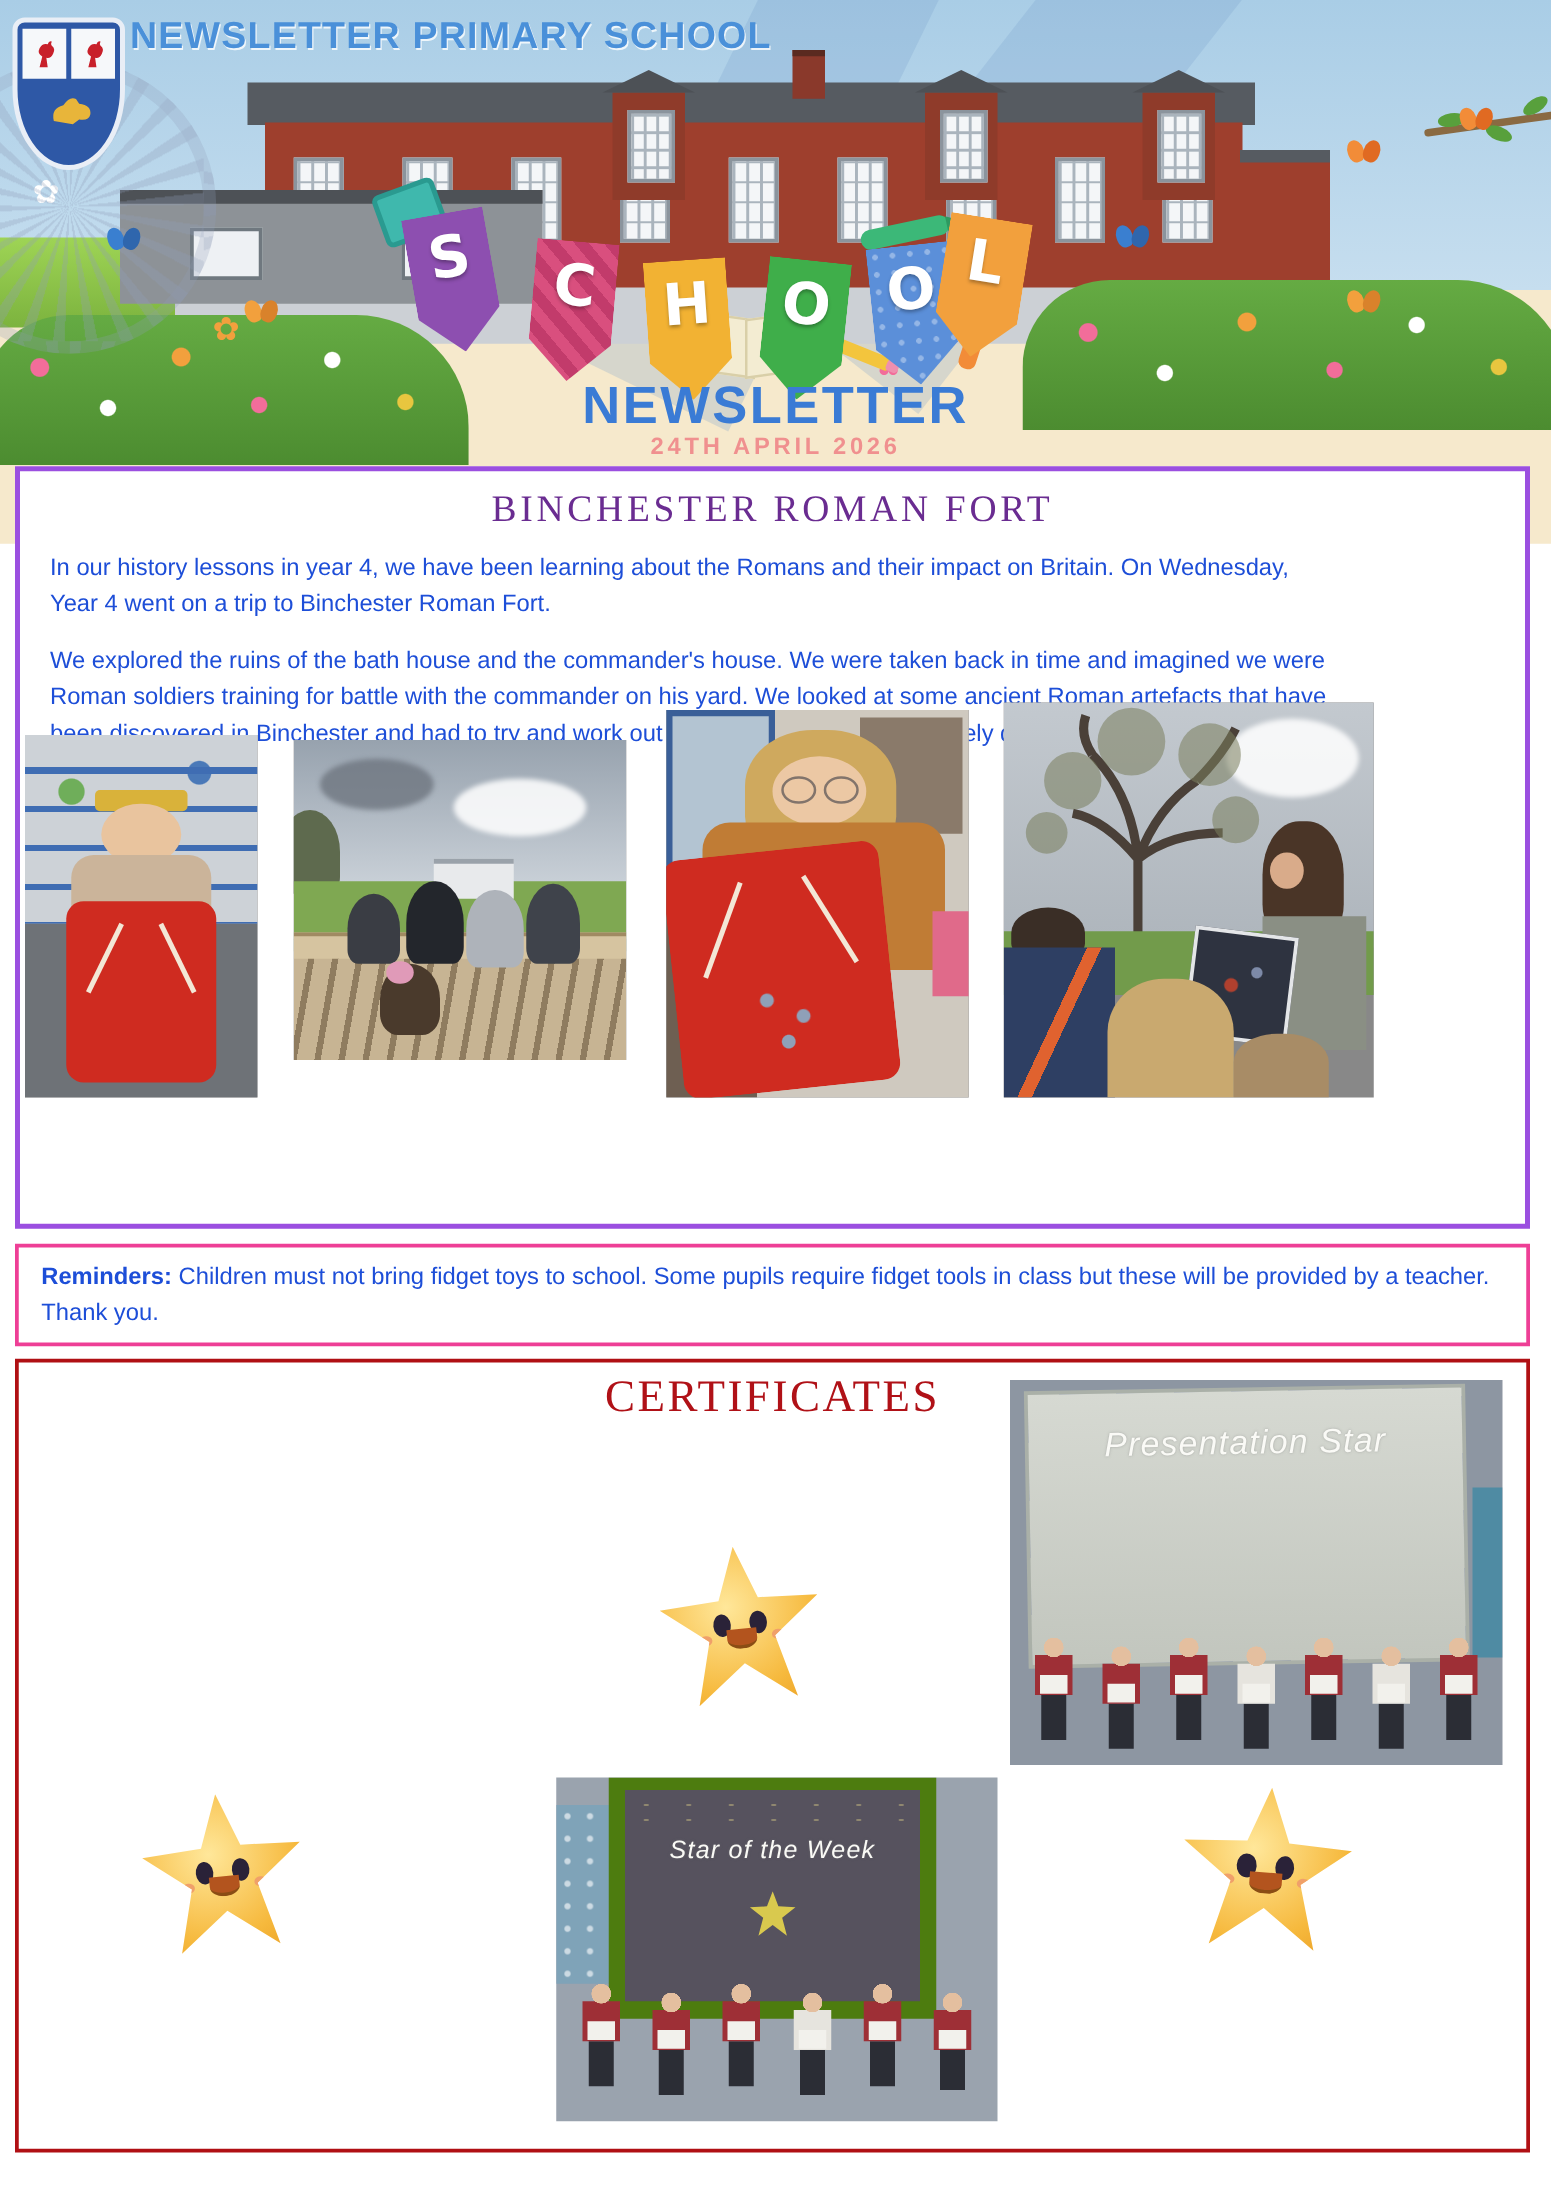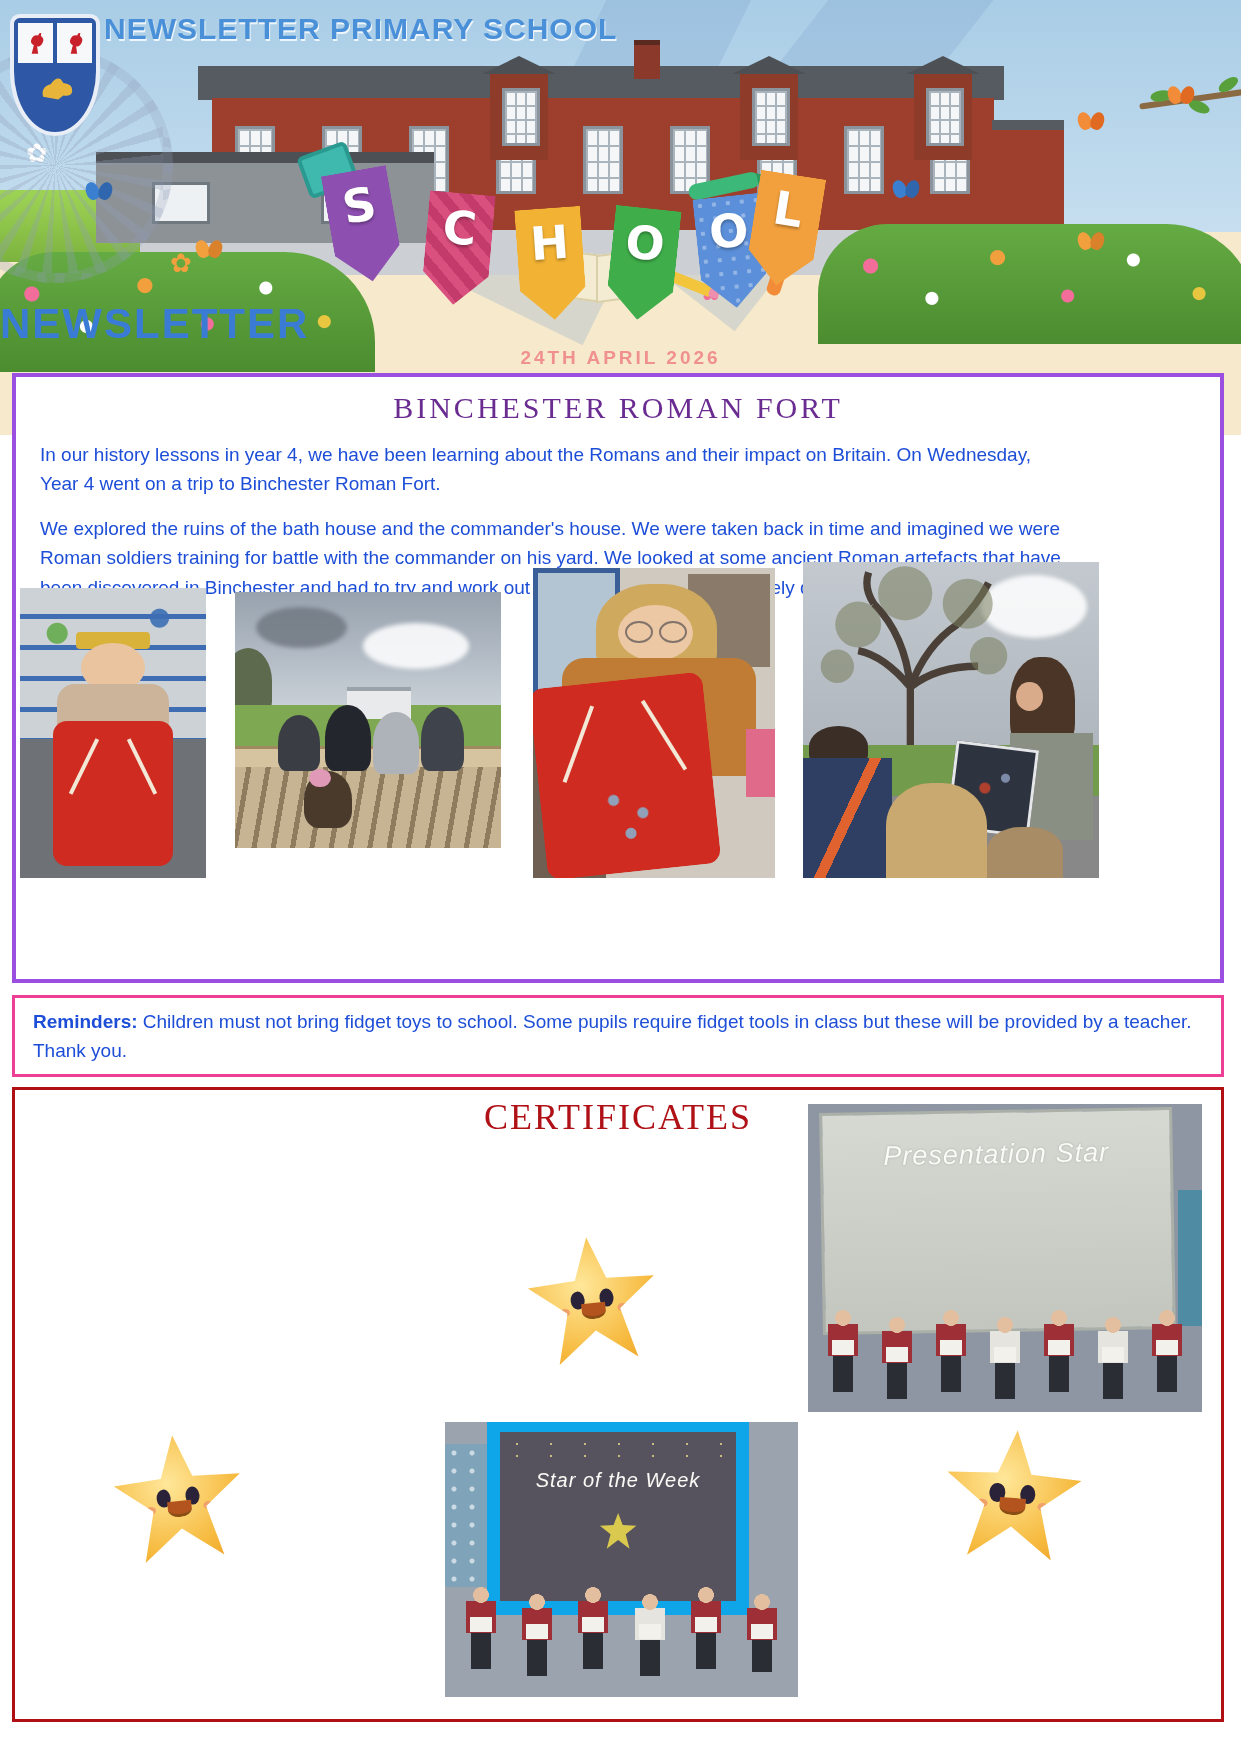--- a/index.html
+++ b/index.html
@@ -41,21 +41,21 @@
      background:repeating-conic-gradient(rgba(145,158,185,.55) 0 5deg,rgba(145,158,185,0) 5deg 14deg);
      border:10px solid rgba(145,158,185,.45);box-sizing:border-box;}
   .crest{position:absolute;left:10px;top:14px;width:90px;height:122px;background:#2e58a6;border:4px solid #e9eef6;
      border-radius:10px 10px 46px 46px / 10px 10px 66px 66px;box-sizing:border-box;}
   .crest .sq{position:absolute;top:5px;width:35px;height:40px;background:#f6f8fa;display:flex;align-items:center;justify-content:center;}
   .school-name{position:absolute;left:104px;top:12px;margin:0;font-size:30px;font-weight:bold;color:#4a90d9;
      letter-spacing:1px;text-shadow:1px 2px 0 rgba(255,255,255,.8);}
   .pennant{position:absolute;width:66px;height:112px;clip-path:polygon(0 0,100% 0,100% 72%,50% 100%,0 72%);
      display:flex;justify-content:center;color:#fff;font-weight:bold;font-size:46px;padding-top:8px;box-sizing:border-box;
      font-family:"DejaVu Sans",sans-serif;text-shadow:0 2px 3px rgba(0,0,0,.3);}
-  .newsletter{position:absolute;left:0;top:300px;width:1241px;margin:0;
+  .newsletter{position:absolute;left:0;top:300px;width:1241px;text-align:center;margin:0;
      font-size:42px;font-weight:bold;color:#3a7bd5;letter-spacing:2px;}
   .nl-date{position:absolute;left:0;top:347px;width:1241px;text-align:center;margin:0;
      font-size:19px;font-weight:bold;color:#f0908f;letter-spacing:3px;}
   .bfly{position:absolute;width:26px;height:20px;}
   .bfly i{position:absolute;width:13px;height:18px;border-radius:60% 60% 50% 50%;top:0;}
   .bfly i:first-child{left:0;transform:rotate(-20deg);}
   .bfly i:last-child{right:0;transform:rotate(20deg);}
   .branch{position:absolute;right:-8px;top:96px;width:110px;height:6px;background:#8a6a42;border-radius:4px;transform:rotate(-8deg);}
   .leaf{position:absolute;width:22px;height:11px;background:#58a03c;border-radius:50%;}
   .flower{position:absolute;font-size:26px;line-height:1;}
@@ -338,21 +338,21 @@
       <div class="kid w"></div>
       <div class="kid"></div>
       <div class="kid w"></div>
       <div class="kid"></div>
     </div>
   </div>
 
   <div class="ph" style="left:445px;top:1422px;width:353px;height:275px;background:#9aa3ae;">
     <div class="el" style="left:0;top:8%;width:13%;height:52%;background:#7fa3b8;
          background-image:radial-gradient(rgba(255,255,255,.6) 2px,rgba(0,0,0,0) 3px);background-size:18px 18px;"></div>
-    <div class="el" style="left:12%;top:0;width:74%;height:70%;background:#0ea5e9;">
+    <div class="el" style="left:12%;top:0;width:74%;height:70%;background:#4d7c0f;">
       <div class="el" style="left:5%;top:5%;width:90%;height:88%;background:#56525e;">
         <div class="el" style="left:0;top:4%;width:100%;height:12%;opacity:.8;background-image:radial-gradient(#e8d88a 1.5px,rgba(0,0,0,0) 2px);background-size:34px 12px;"></div>
         <div class="screen-label" style="top:22%;font-size:20px;">Star of the Week</div>
         <div class="mini-star" style="left:42%;top:48%;width:38px;height:38px;"></div>
       </div>
     </div>
     <div class="kids-row" style="height:40%;">
       <div class="kid" style="height:96px;"></div>
       <div class="kid"></div>
       <div class="kid"></div>

